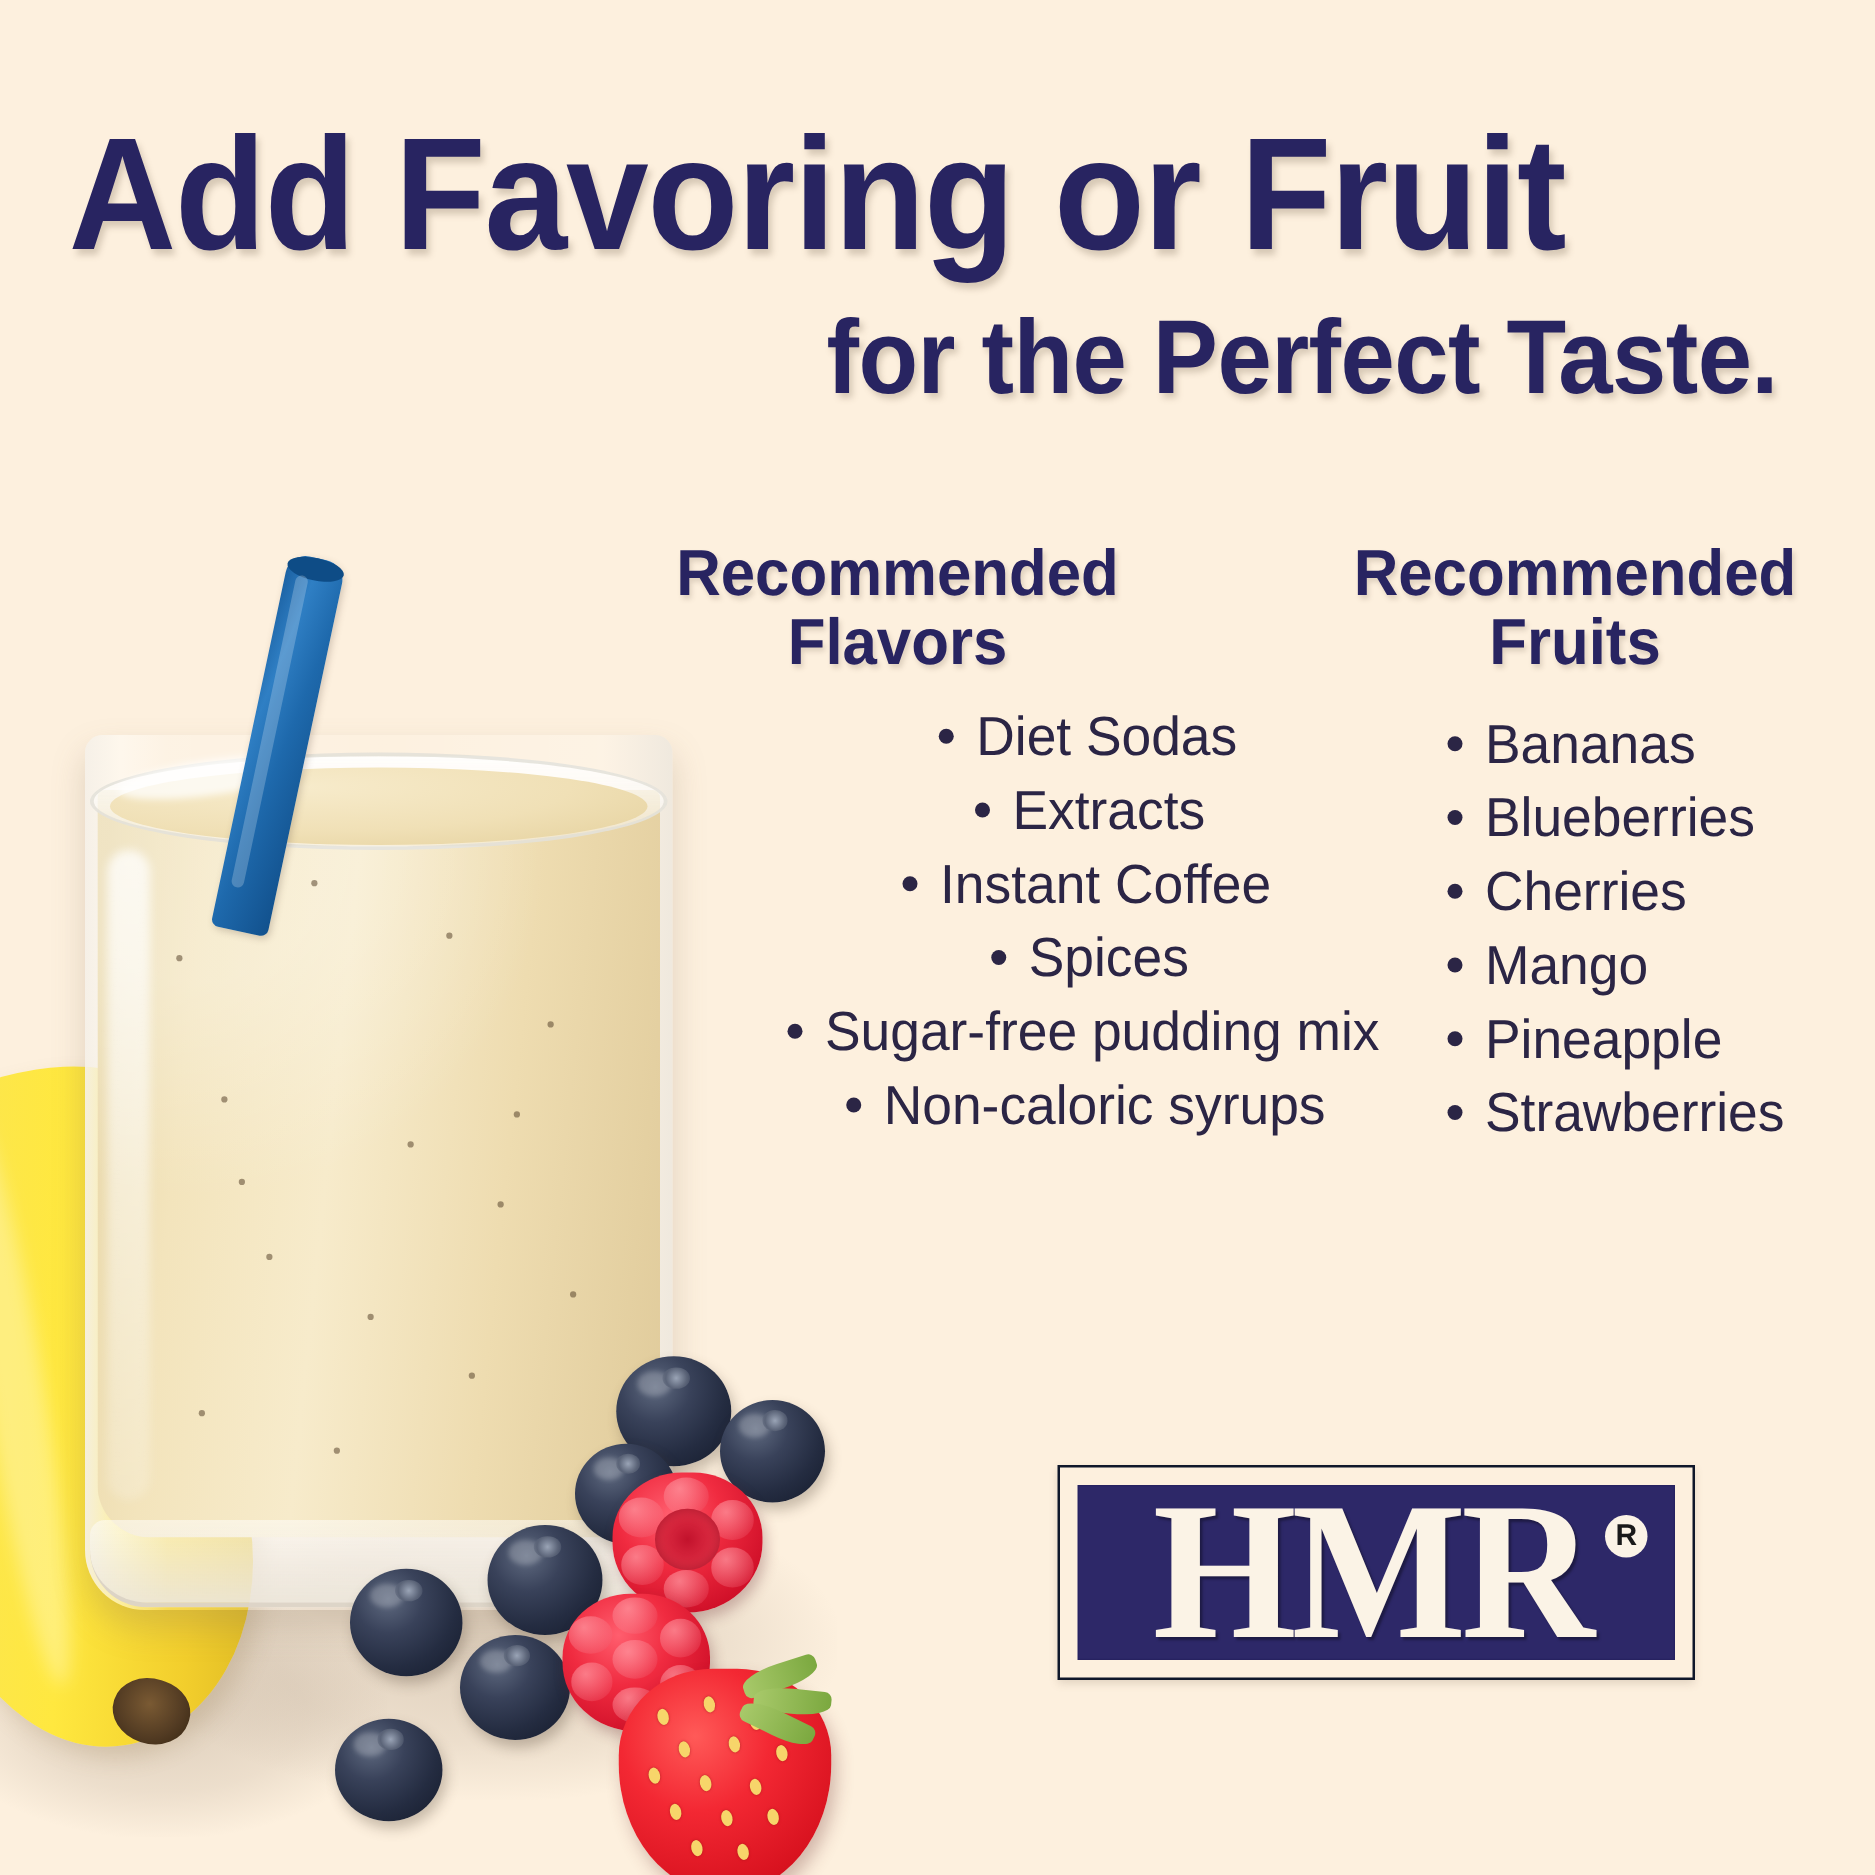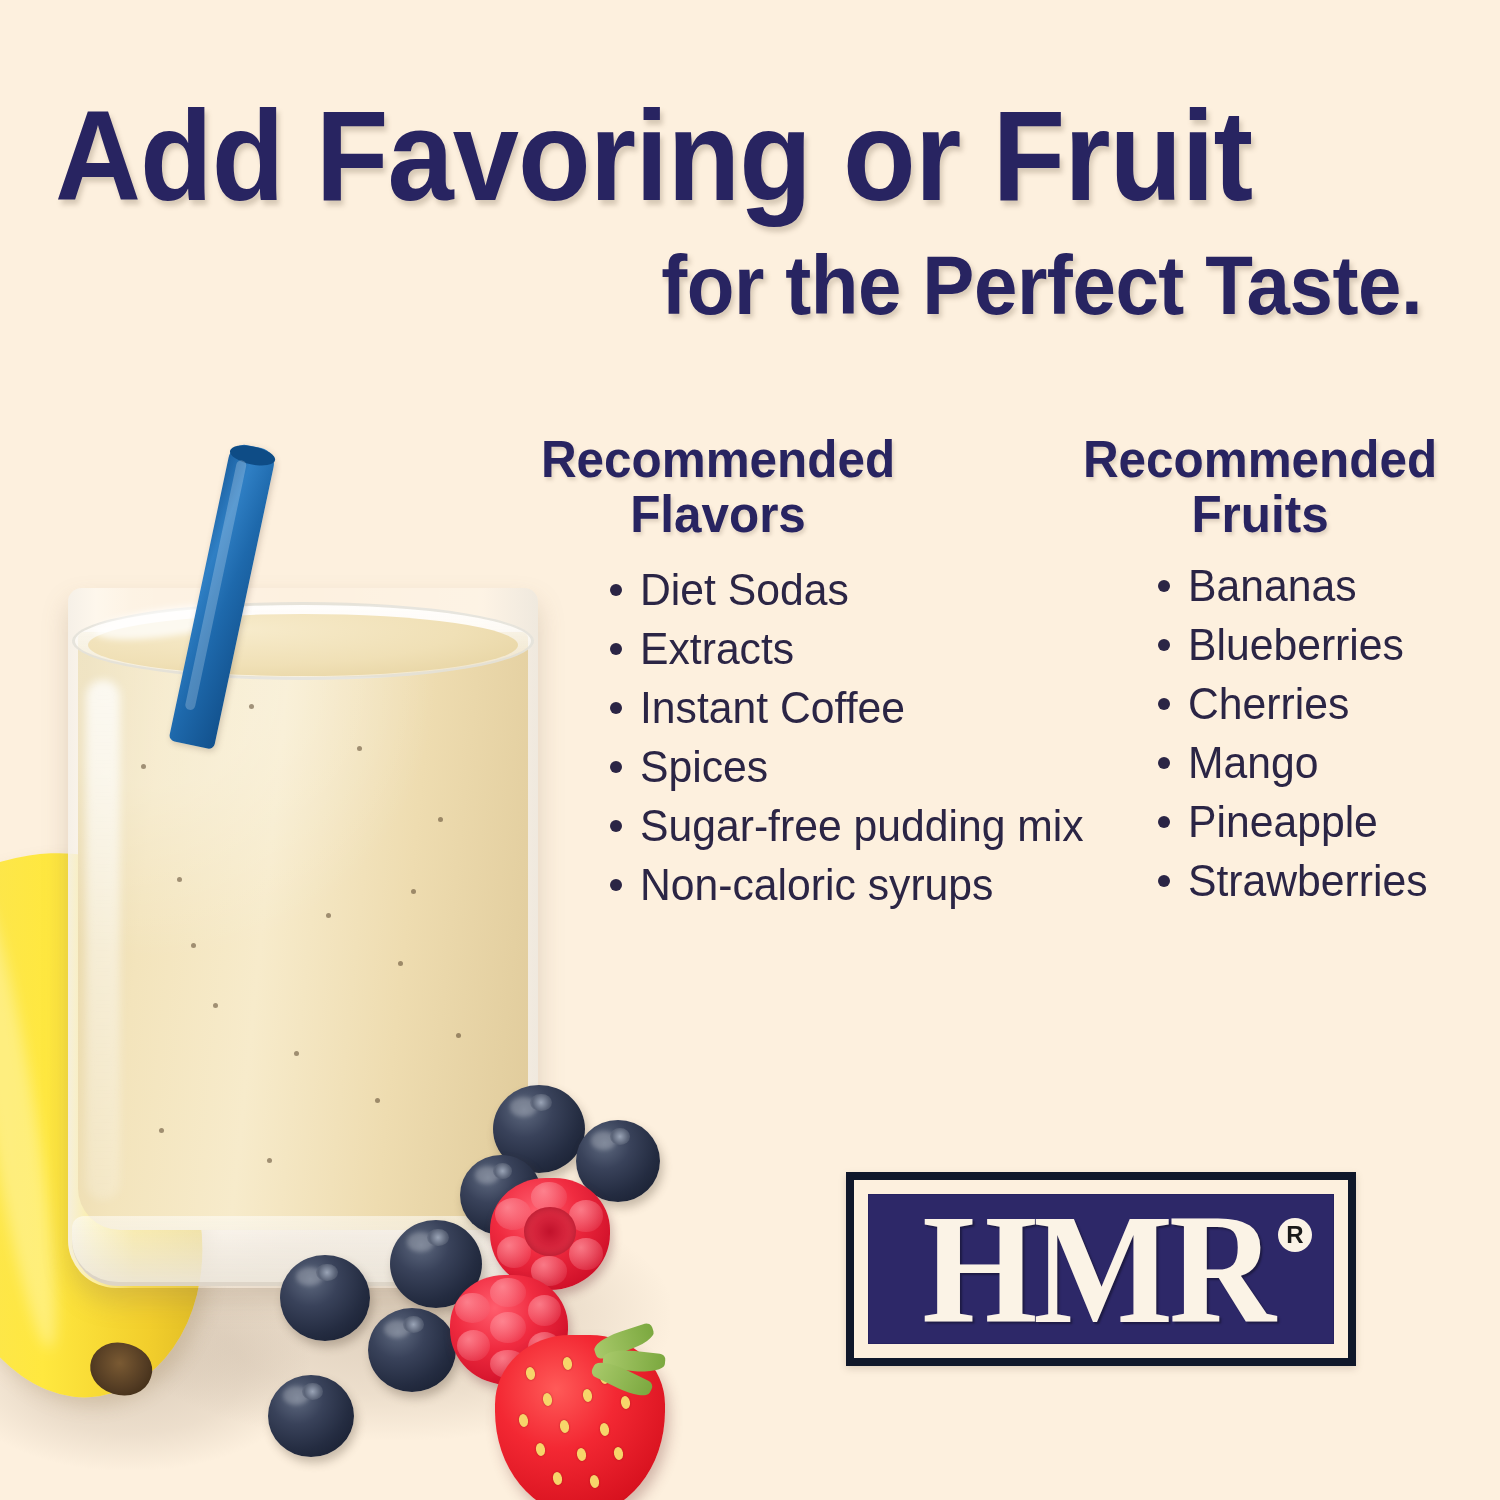--- a/index.html
+++ b/index.html
@@ -77,33 +77,33 @@
     margin-right:18px;
     flex:0 0 auto;
     position:relative;
     top:-9px;
   }
   ul.items li .txt{display:inline-block;transform:scaleX(.97);transform-origin:left center;}
 
   #flavors-col{left:498px;top:432px;width:640px;}
   #flavors-col .col-head{width:440px;margin:0 0 0 0;}
   #flavors-col ul.items{margin-left:112px;margin-top:26px;}
-  #flavors-col ul.items li{margin-bottom:15px;}
+  #flavors-col ul.items li{margin-bottom:15px;justify-content:center;}
 
   #fruits-col{left:1030px;top:432px;width:470px;}
   #fruits-col .col-head{width:460px;}
-  #fruits-col ul.items{margin-left:128px;margin-top:22px;}
+  #fruits-col ul.items{margin-left:128px;margin-top:32px;}
   #fruits-col ul.items li{margin-bottom:15px;}
 
   
   #logo{
-    position:absolute;left:846px;top:1172px;width:510px;height:194px;
+    position:absolute;left:846px;top:1172px;width:510px;height:172px;
     box-sizing:border-box;
     background:#fdf0de;
-    border:8px solid #0f172a;
+    border:2px solid #0f172a;
     padding:14px;
     box-shadow:0 3px 7px rgba(120,100,80,.22);
   }
   #logo .plate{
     width:100%;height:100%;
     background:#2d2868;
     position:relative;
     display:flex;align-items:center;justify-content:center;
     box-shadow:inset 0 0 0 1px #272260;
   }

